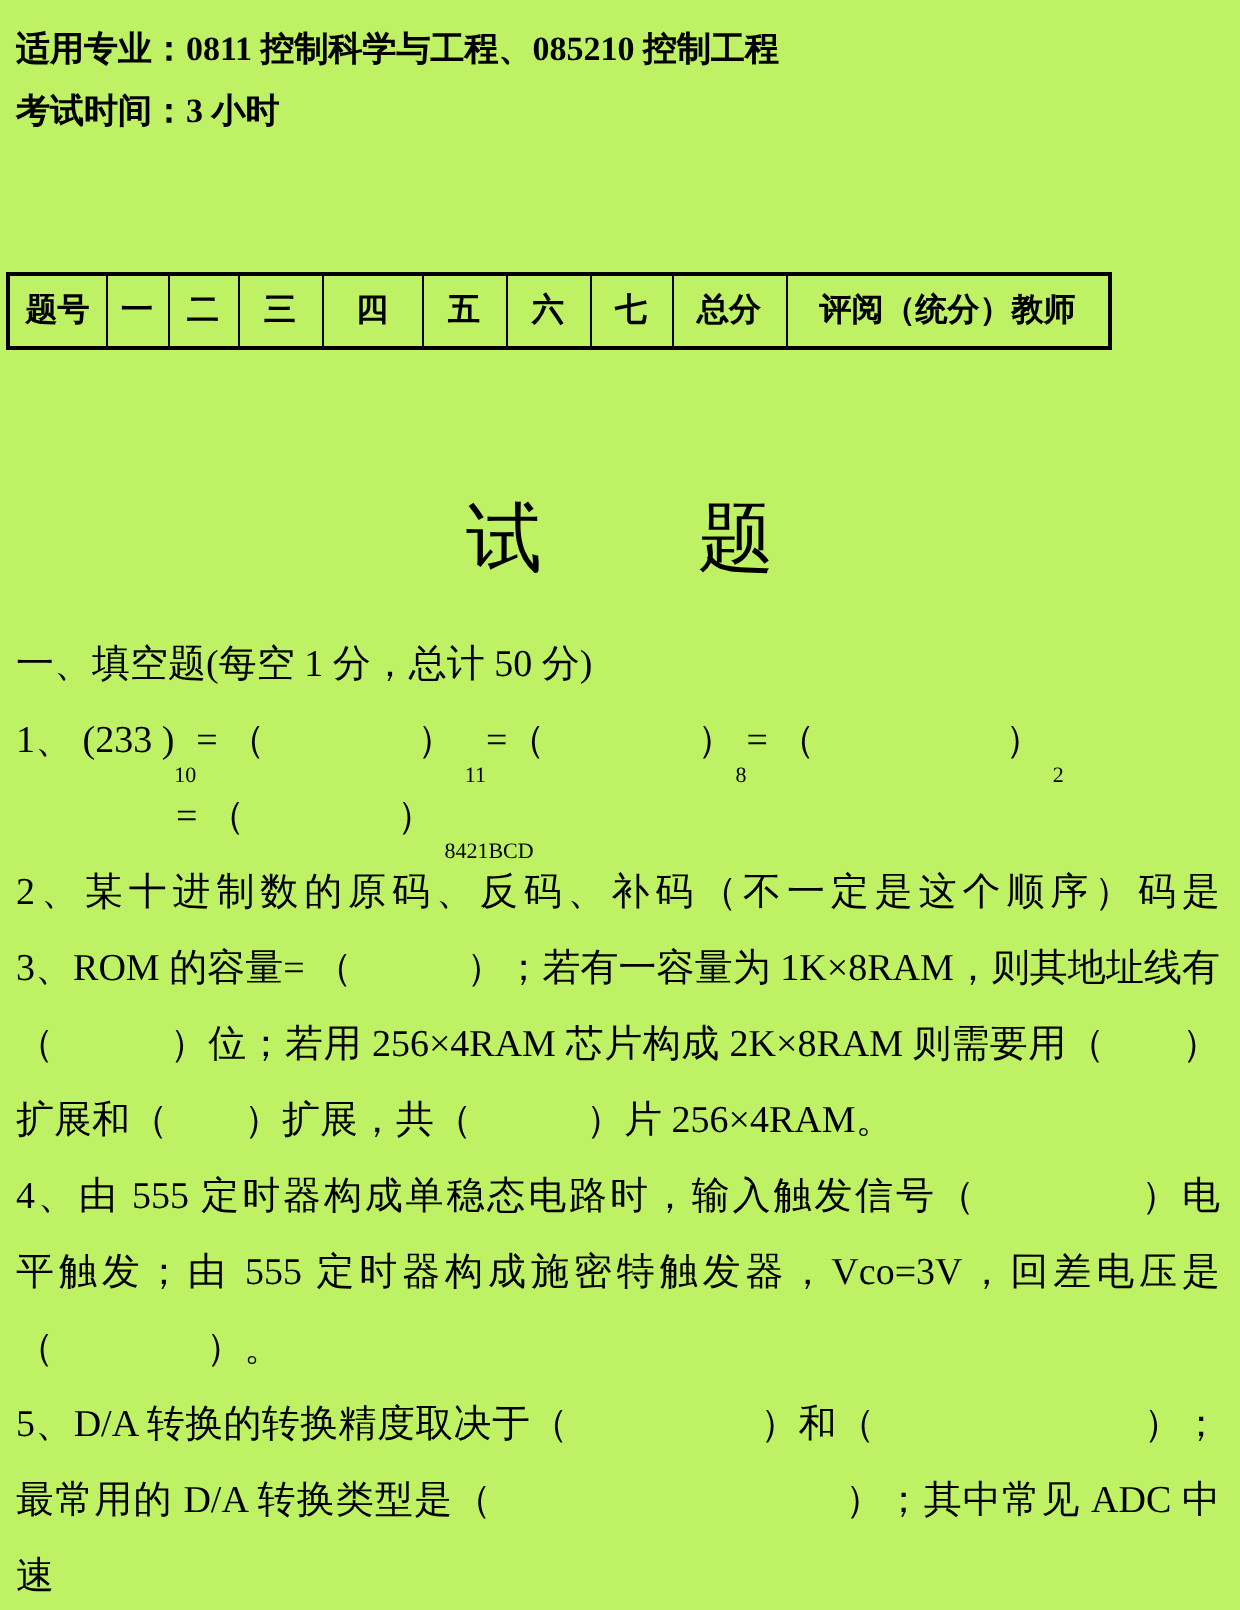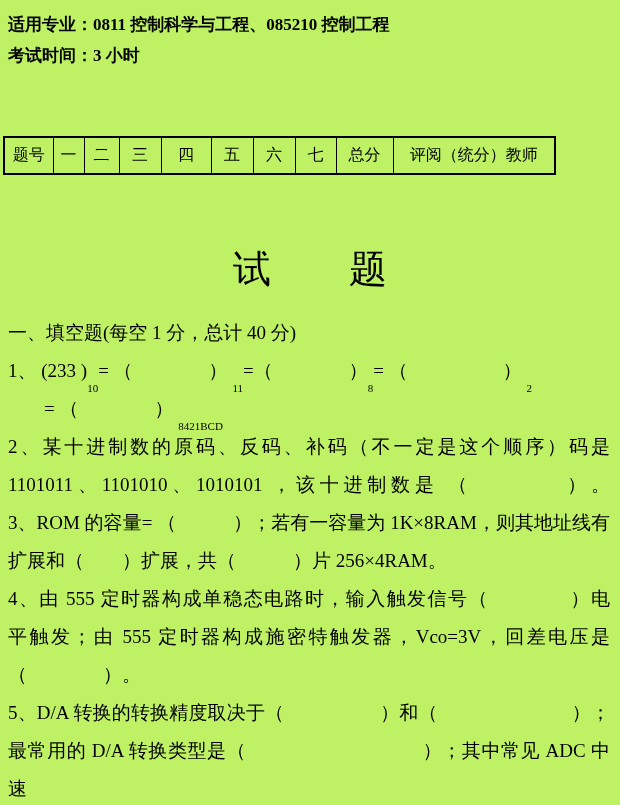--- a/index.html
+++ b/index.html
@@ -35,20 +35,21 @@
     font-size: 16px;
     table-layout: fixed;
   }
   table.score td {
     border: 1px solid #000;
     text-align: center;
     vertical-align: middle;
     padding: 0 2px;
     overflow: hidden;
     white-space: nowrap;
+    font-weight: bold;
   }
   tr.hdr td { height: 35px; }
   tr.scr td { height: 48px; }
 
   
   .exam-title {
     position: absolute;
     top: 240px;
     left: 0;
     width: 620px;
@@ -123,31 +124,31 @@
     </tr>
   </tbody>
     </table>
 
   <div class="exam-title">
     <span>试</span>
     <span>题</span>
   </div>
 
   <div class="body-block">
-    <div class="bline">一、填空题(每空 1 分，总计 40 分)</div>
+    <div class="bline">一、填空题(每空 1 分，总计 50 分)</div>
     <div>
         <div class="bline"><span>1、 (233 )</span><sub>10</sub><span>= （　　　　） </span><sub>11</sub><span>=（　　　　）</span><sub>8</sub><span>= （　　　　　） </span><sub>2</sub></div>
-        <div class="bline" style="margin-left: 36px;"><span>= （　　　　） </span><sub>8421BCD</sub></div>
+        <div class="bline" style="margin-left: 80px;"><span>= （　　　　） </span><sub>8421BCD</sub></div>
       </div>
     <div>
         <div class="bline just"><span>2、某十进制数的原码、反码、补码（不一定是这个顺序）码是</span></div>
-        <div class="bline just"><span>1101011、1101010、1010101 ，该十进制数是 （　　　　）。</span></div>
       </div>
     <div>
         <div class="bline just"><span>3、ROM 的容量= （　　　）；若有一容量为 1K×8RAM，则其地址线有</span></div>
+        <div class="bline just"><span>（　　　）位；若用 256×4RAM 芯片构成 2K×8RAM 则需要用（　　）</span></div>
         <div class="bline"><span>扩展和（　　）扩展，共（　　　）片 256×4RAM。</span></div>
       </div>
     <div>
         <div class="bline just"><span>4、由 555 定时器构成单稳态电路时，输入触发信号（　　　　）电</span></div>
         <div class="bline just"><span>平触发；由 555 定时器构成施密特触发器，Vco=3V，回差电压是</span></div>
         <div class="bline"><span>（　　　　）。</span></div>
       </div>
     <div>
         <div class="bline just"><span>5、D/A 转换的转换精度取决于（　　　　　）和（　　　　　　　）；</span></div>
         <div class="bline just"><span>最常用的 D/A 转换类型是（　　　　　　　　　）；其中常见 ADC 中速</span></div>

